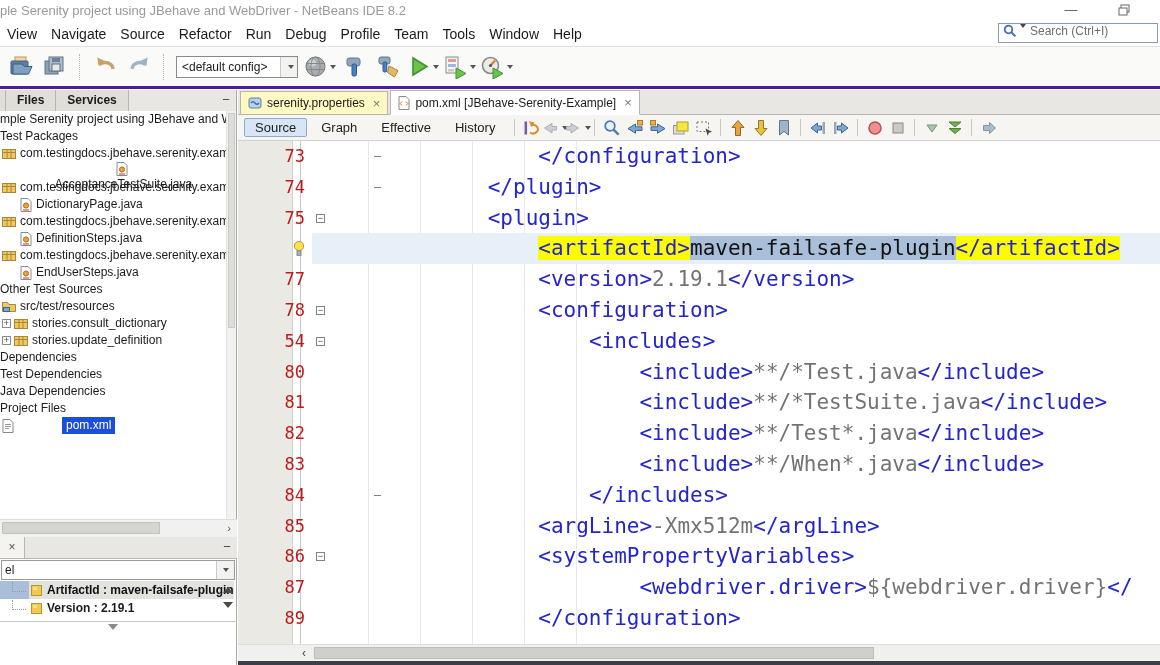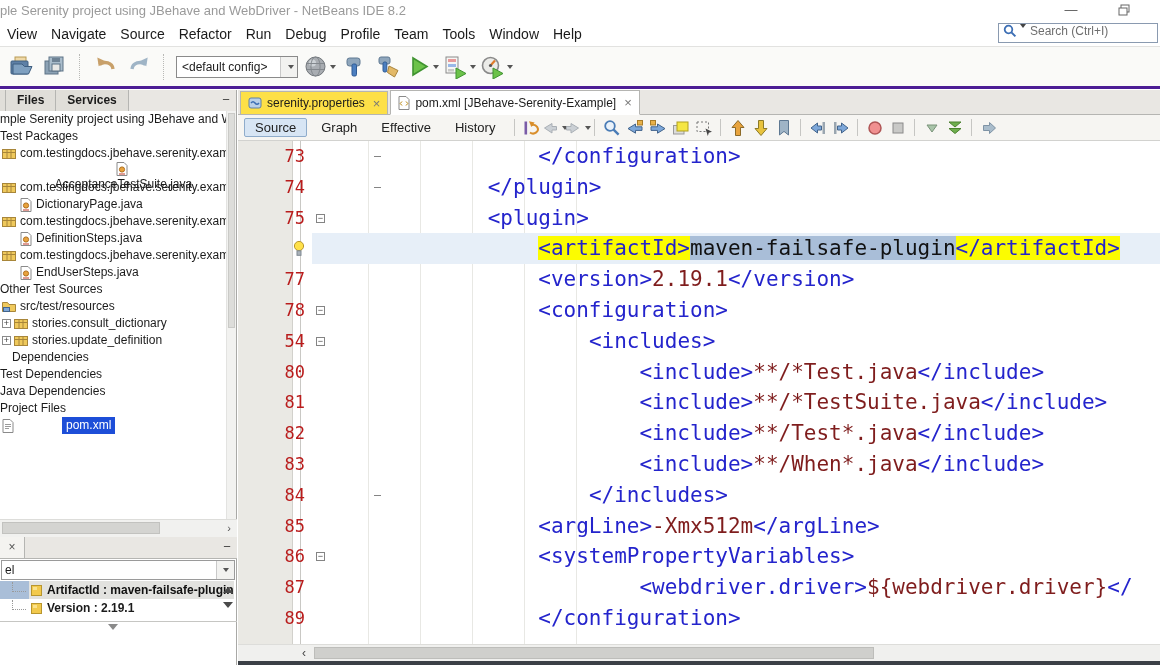--- a/index.html
+++ b/index.html
@@ -51,21 +51,21 @@
   .conn{width:13px;height:9px;border-left:1px dotted #9a9a9a;border-bottom:1px dotted #9a9a9a;margin:0 3px 7px 12px;flex:none;}
   .nrow .ic{margin-right:5px;display:inline-flex;flex:none;}
   .sarr{position:absolute;right:3px;width:0;height:0;border-left:5px solid transparent;border-right:5px solid transparent;}
   .sup{top:497px;border-bottom:6px solid #4a4a4a;}
   .sdn{top:512px;border-top:6px solid #4a4a4a;}
   .ndiv{position:absolute;left:0;top:531px;width:237px;border-top:1px solid #C6C6C3;}
   .ntri{position:absolute;left:108px;top:534px;width:0;height:0;border-left:5px solid transparent;border-right:5px solid transparent;border-top:6px solid #8a8a8a;}
   
   .editor{position:absolute;left:238px;top:0;width:922px;height:575px;}
   .etabs{position:absolute;left:0;top:0;right:0;height:25px;background:#E9E7E3;border-bottom:1px solid #B5B5B2;display:flex;align-items:flex-end;box-sizing:border-box;}
-  .etab{height:22px;display:flex;align-items:center;gap:5px;padding:0 7px;font-size:12px;background:#fde047;border:1px solid #B5B5B2;border-bottom:none;margin-left:2px;}
+  .etab{height:22px;display:flex;align-items:center;gap:5px;padding:0 7px;font-size:12px;background:#fef9c3;border:1px solid #B5B5B2;border-bottom:none;margin-left:2px;}
   .etab.active{background:#fff;height:23px;margin-bottom:-1px;border-bottom:1px solid #fff;}
   .etab .x{color:#777;font-size:13px;margin-left:3px;}
   .etoolbar{position:absolute;left:0;top:25px;right:0;height:26px;background:#F6F5F2;border-bottom:1px solid #D2D2CF;display:flex;align-items:center;padding-left:6px;box-sizing:border-box;}
   .vbtn{padding:1px 10px;margin-right:4px;font-size:13px;color:#222;}
   .vbtn.active{background:#D7E5F4;border:1px solid #8FACCB;border-radius:2px;}
   .esep{width:1px;height:17px;background:#C6C6C3;margin:0 5px;flex:none;}
   .ibtn{width:23px;height:21px;display:flex;align-items:center;justify-content:center;flex:none;}
   
   .codearea{position:absolute;left:0;top:51px;right:0;bottom:21px;background:#fff;overflow:hidden;}
   .gutter-bg{position:absolute;left:0;top:0;bottom:0;width:54px;background:#EAE9E4;border-right:1px solid #D2D1CC;}
@@ -76,21 +76,21 @@
   .crow .g{width:74px;flex:none;text-align:right;padding-right:7px;box-sizing:border-box;font-family:"DejaVu Sans Mono",monospace;font-size:17px;line-height:30.8px;color:#b91c1c;}
   .crow .g.bulb{display:flex;justify-content:flex-end;align-items:center;}
   .crow .f{width:18px;flex:none;position:relative;}
   .crow .c{flex:1;white-space:pre;overflow:hidden;font-family:"DejaVu Sans Mono",monospace;font-size:21px;line-height:30.8px;color:#111;padding-left:6px;}
   .crow.cur .f,.crow.cur .c{background:#E7EFF8;}
   .fbox{position:absolute;left:4px;top:11px;width:9px;height:9px;border:1px solid #848484;background:#fff;font-size:9px;line-height:6px;text-align:center;color:#444;box-sizing:border-box;}
   .ftick{position:absolute;left:62px;top:15px;width:7px;height:1px;background:#848484;}
   .tag{color:#2424CC;}
   .tag-hl{color:#2424CC;background:#FCFC00;}
   .sel{color:#111;background:#A9BED8;}
-  .txt{color:#7f1d1d;}
+  .txt{color:#737373;}
   .ehsb{position:absolute;left:0;right:0;bottom:4px;height:17px;background:#F0F0EE;border-top:1px solid #DDDDDA;box-sizing:border-box;}
   .ehsb .btn{position:absolute;left:58px;top:1px;width:16px;height:14px;color:#444;font-size:12px;line-height:14px;text-align:center;}
   .ehsb .thumb{position:absolute;left:76px;top:2px;width:560px;height:12px;background:#CFCFCC;border:1px solid #BDBDBA;box-sizing:border-box;}
   .darkstrip{position:absolute;left:0;right:0;bottom:0;height:4px;background:#3B4046;}
   svg{display:block;}
 </style>
 </head>
 <body>
 
 <div class="titlebar">
@@ -340,21 +340,21 @@
         <div class="trow" style="padding-left: 2px;">
           <span class="plusbox">+</span>
           <span class="ic">
             <svg width="14" height="12">
               <rect x="0.5" y="1.5" width="13" height="9" fill="#EFC95C" stroke="#A8863A"></rect>
               <path d="M0.5 4.5h13M5 1.5v9M9 1.5v9" stroke="#A8863A" fill="none"></path>
             </svg>
           </span>
           <span>stories.update_definition</span>
         </div>
-        <div class="trow" style="padding-left: 12px;">
+        <div class="trow" style="padding-left: 0px;">
           <span>Dependencies</span>
         </div>
         <div class="trow" style="padding-left: 0px;">
           <span>Test Dependencies</span>
         </div>
         <div class="trow" style="padding-left: 0px;">
           <span>Java Dependencies</span>
         </div>
         <div class="trow" style="padding-left: 0px;">
           <span>Project Files</span>

